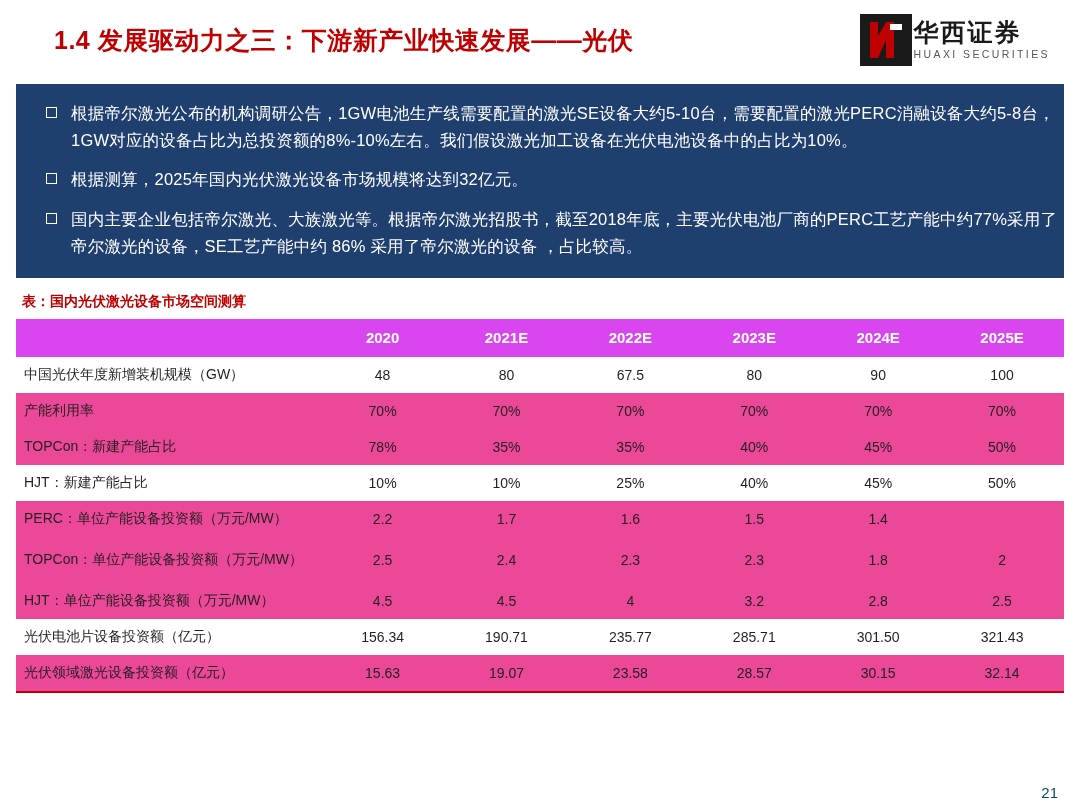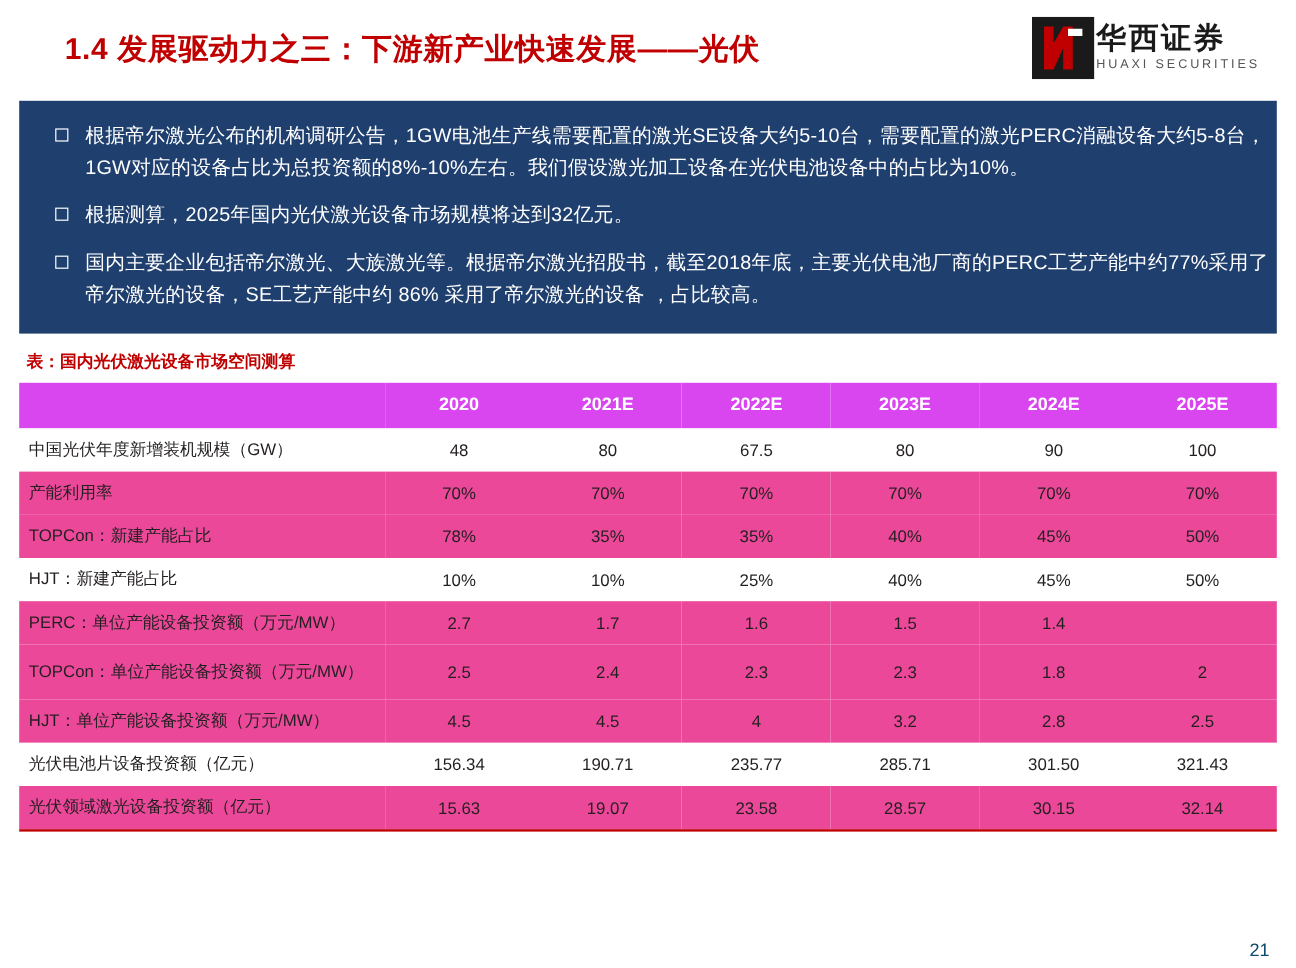--- a/index.html
+++ b/index.html
@@ -258,21 +258,21 @@
           <td class="label">HJT：新建产能占比</td>
           <td>10%</td>
           <td>10%</td>
           <td>25%</td>
           <td>40%</td>
           <td>45%</td>
           <td>50%</td>
         </tr>
         <tr class="alt">
           <td class="label">PERC：单位产能设备投资额（万元/MW）</td>
-          <td>2.7</td>
+          <td>2.2</td>
           <td>1.7</td>
           <td>1.6</td>
           <td>1.5</td>
           <td>1.4</td>
           <td></td>
         </tr>
         <tr class="alt tall">
           <td class="label">TOPCon：单位产能设备投资额（万元/MW）</td>
           <td>2.5</td>
           <td>2.4</td>

